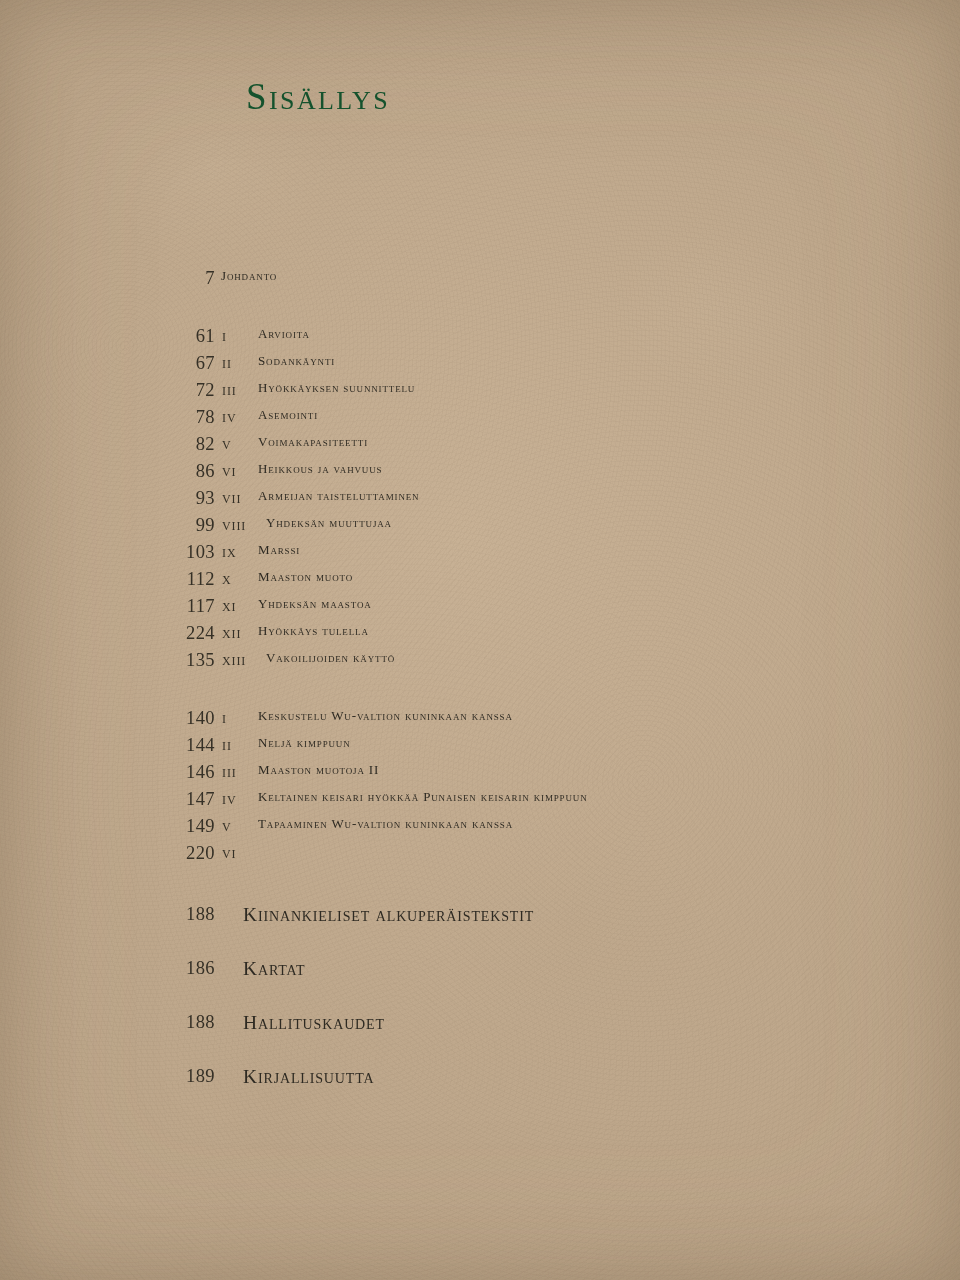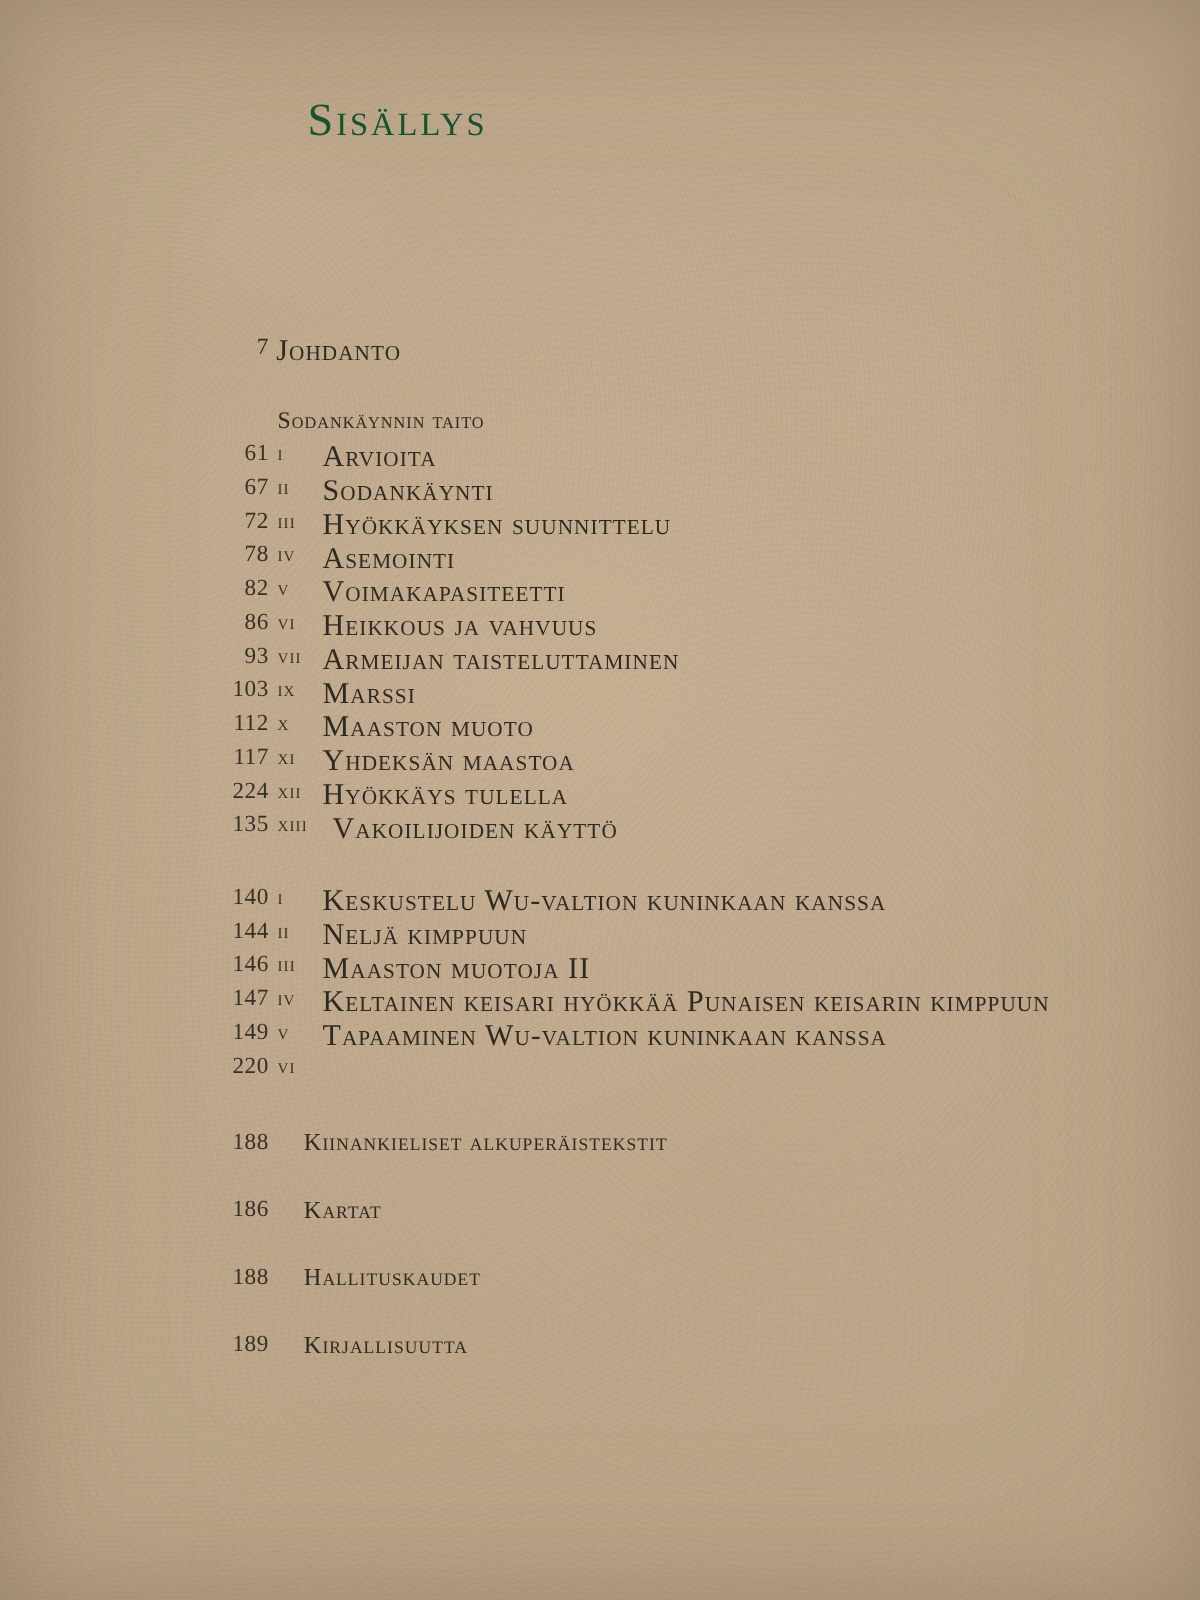--- a/index.html
+++ b/index.html
@@ -108,21 +108,21 @@
     font-variant: small-caps;
     text-transform: lowercase;
     letter-spacing: 0.9px;
     color: #353026;
   }
 
   
   .ttl {
     position: absolute;
     left: 258px;
-    font-size: 24px;
+    font-size: 13px;
     font-variant: small-caps;
     letter-spacing: 0.85px;
     color: #2e2a22;
   }
   
   .row.wide .ttl { left: 266px; }
 
   
   .row.plain .ttl {
     left: 228px;
@@ -165,23 +165,20 @@
 
   <div id="toc">
 
     <div class="row intro">
       <span class="pg">7</span>
       <span class="ttl">Johdanto</span>
     </div>
 
     <div class="gap-lg"></div>
 
-    <div class="row">
-      <span class="head">Sodankäynnin taito</span>
-    </div>
 
     <div class="row">
       <span class="pg">61</span>
       <span class="num">I</span>
       <span class="ttl">Arvioita</span>
     </div>
     <div class="row">
       <span class="pg">67</span>
       <span class="num">II</span>
       <span class="ttl">Sodankäynti</span>
@@ -203,20 +200,25 @@
     </div>
     <div class="row">
       <span class="pg">86</span>
       <span class="num">VI</span>
       <span class="ttl">Heikkous ja vahvuus</span>
     </div>
     <div class="row">
       <span class="pg">93</span>
       <span class="num">VII</span>
       <span class="ttl">Armeijan taisteluttaminen</span>
+    </div>
+    <div class="row wide">
+      <span class="pg">99</span>
+      <span class="num">VIII</span>
+      <span class="ttl">Yhdeksän muuttujaa</span>
     </div>
     <div class="row">
       <span class="pg">103</span>
       <span class="num">IX</span>
       <span class="ttl">Marssi</span>
     </div>
     <div class="row">
       <span class="pg">112</span>
       <span class="num">X</span>
       <span class="ttl">Maaston muoto</span>

